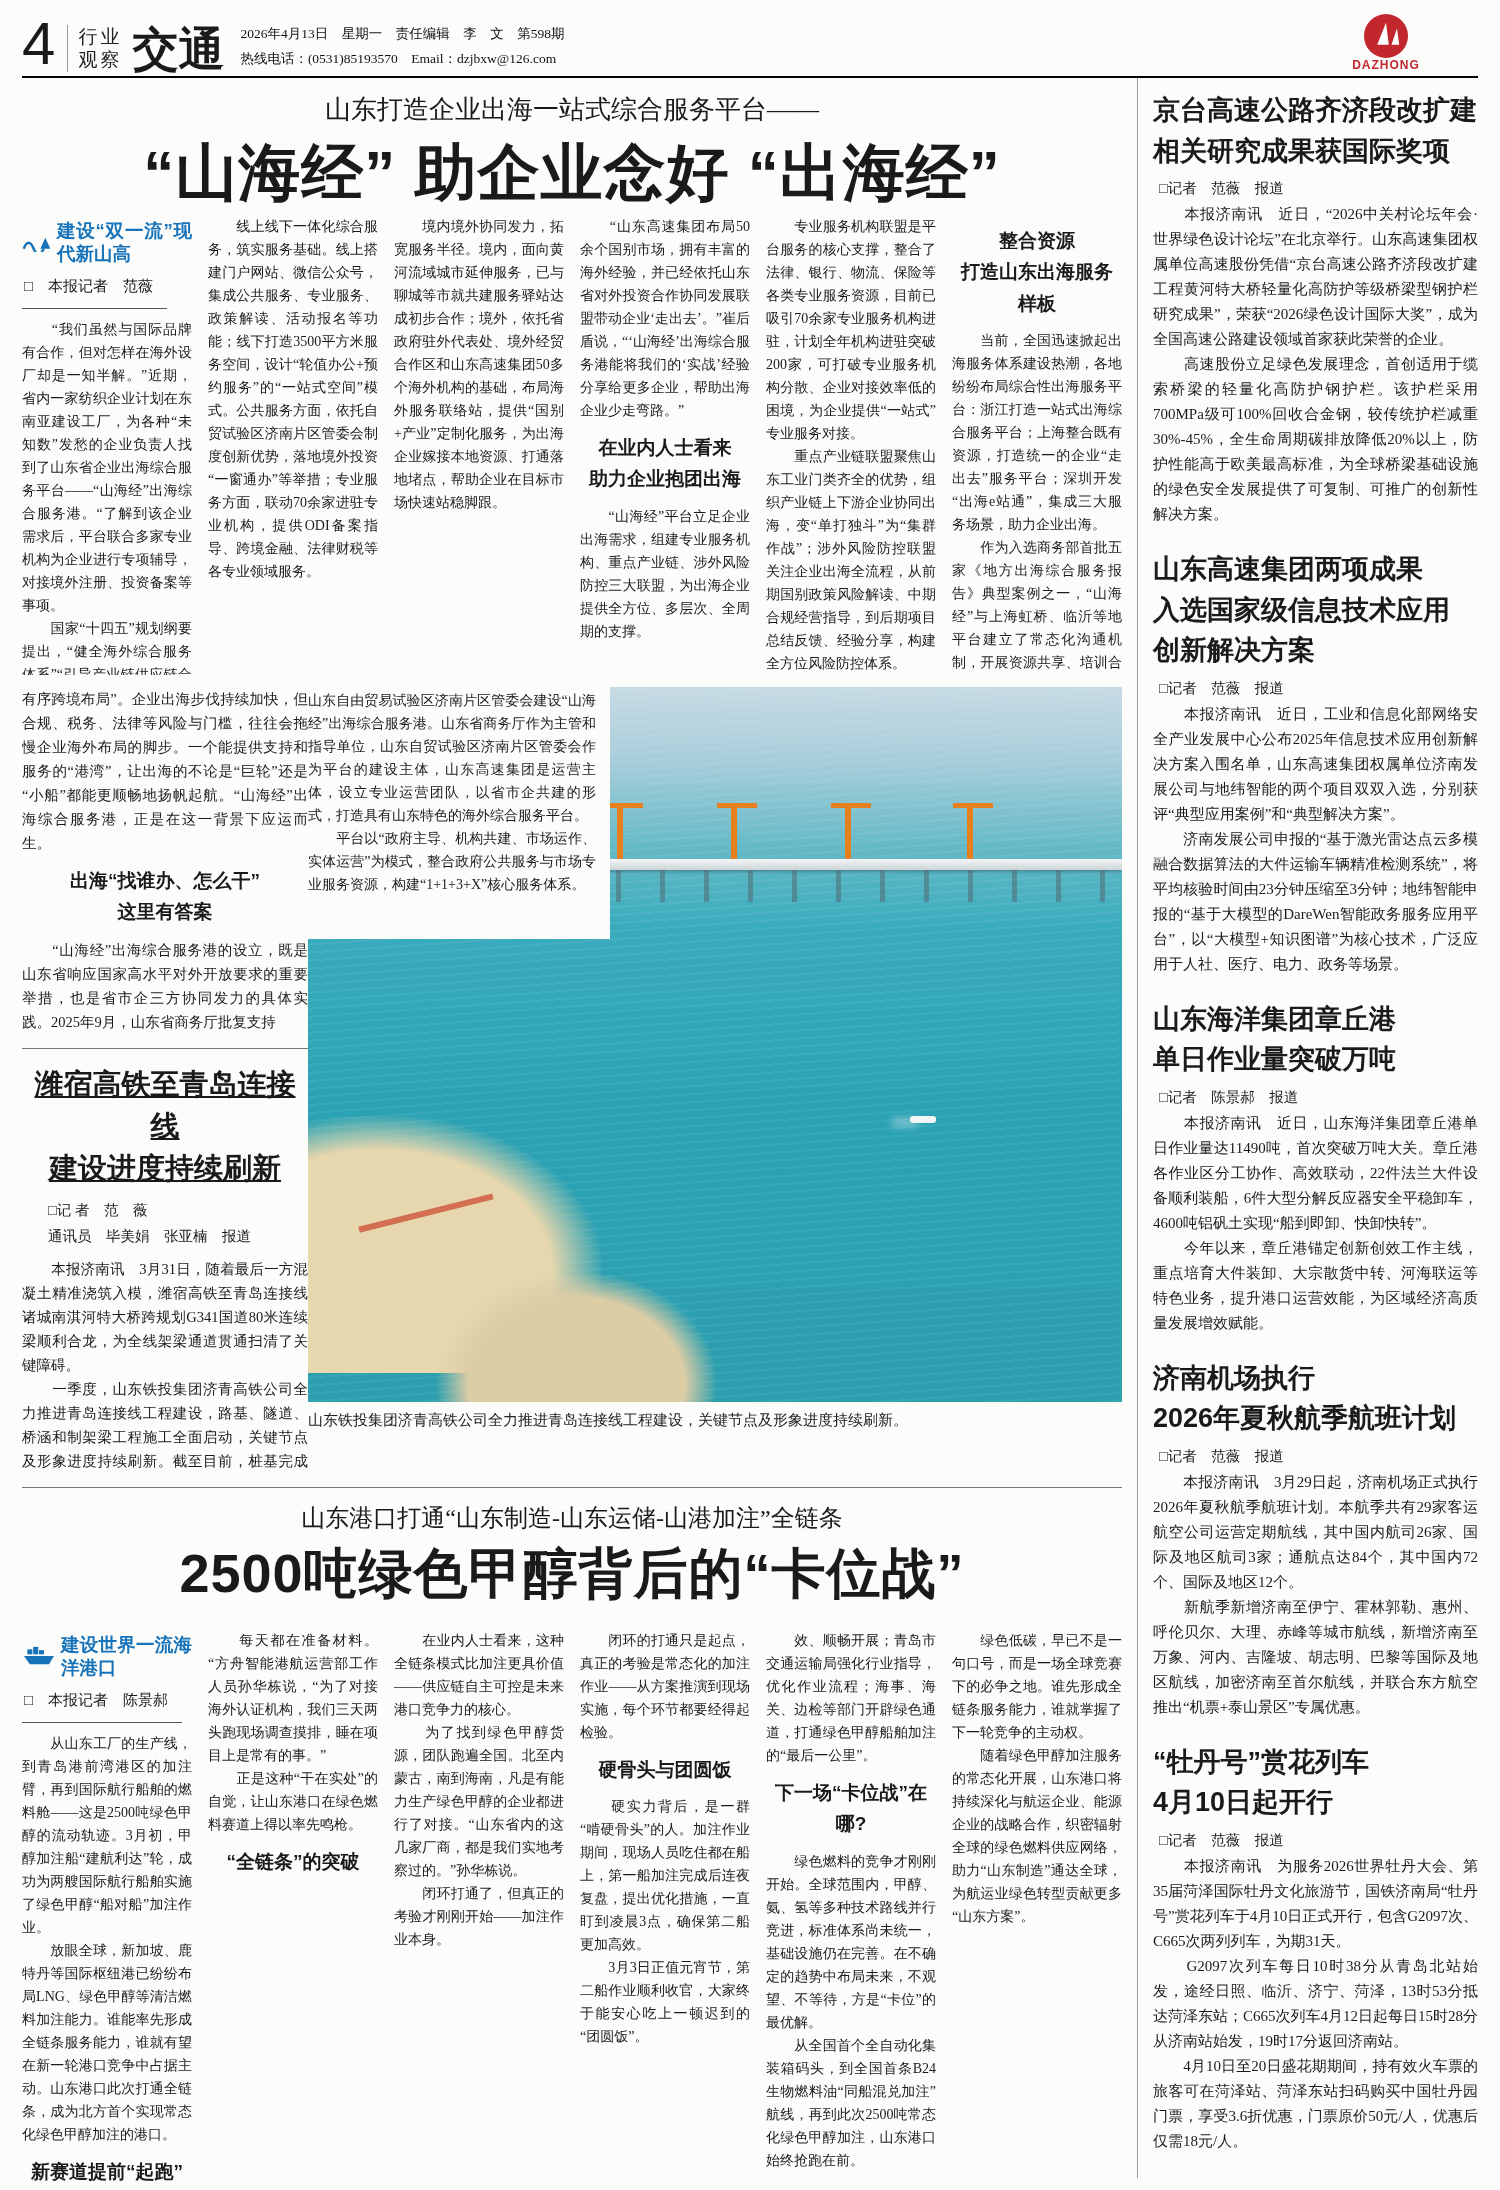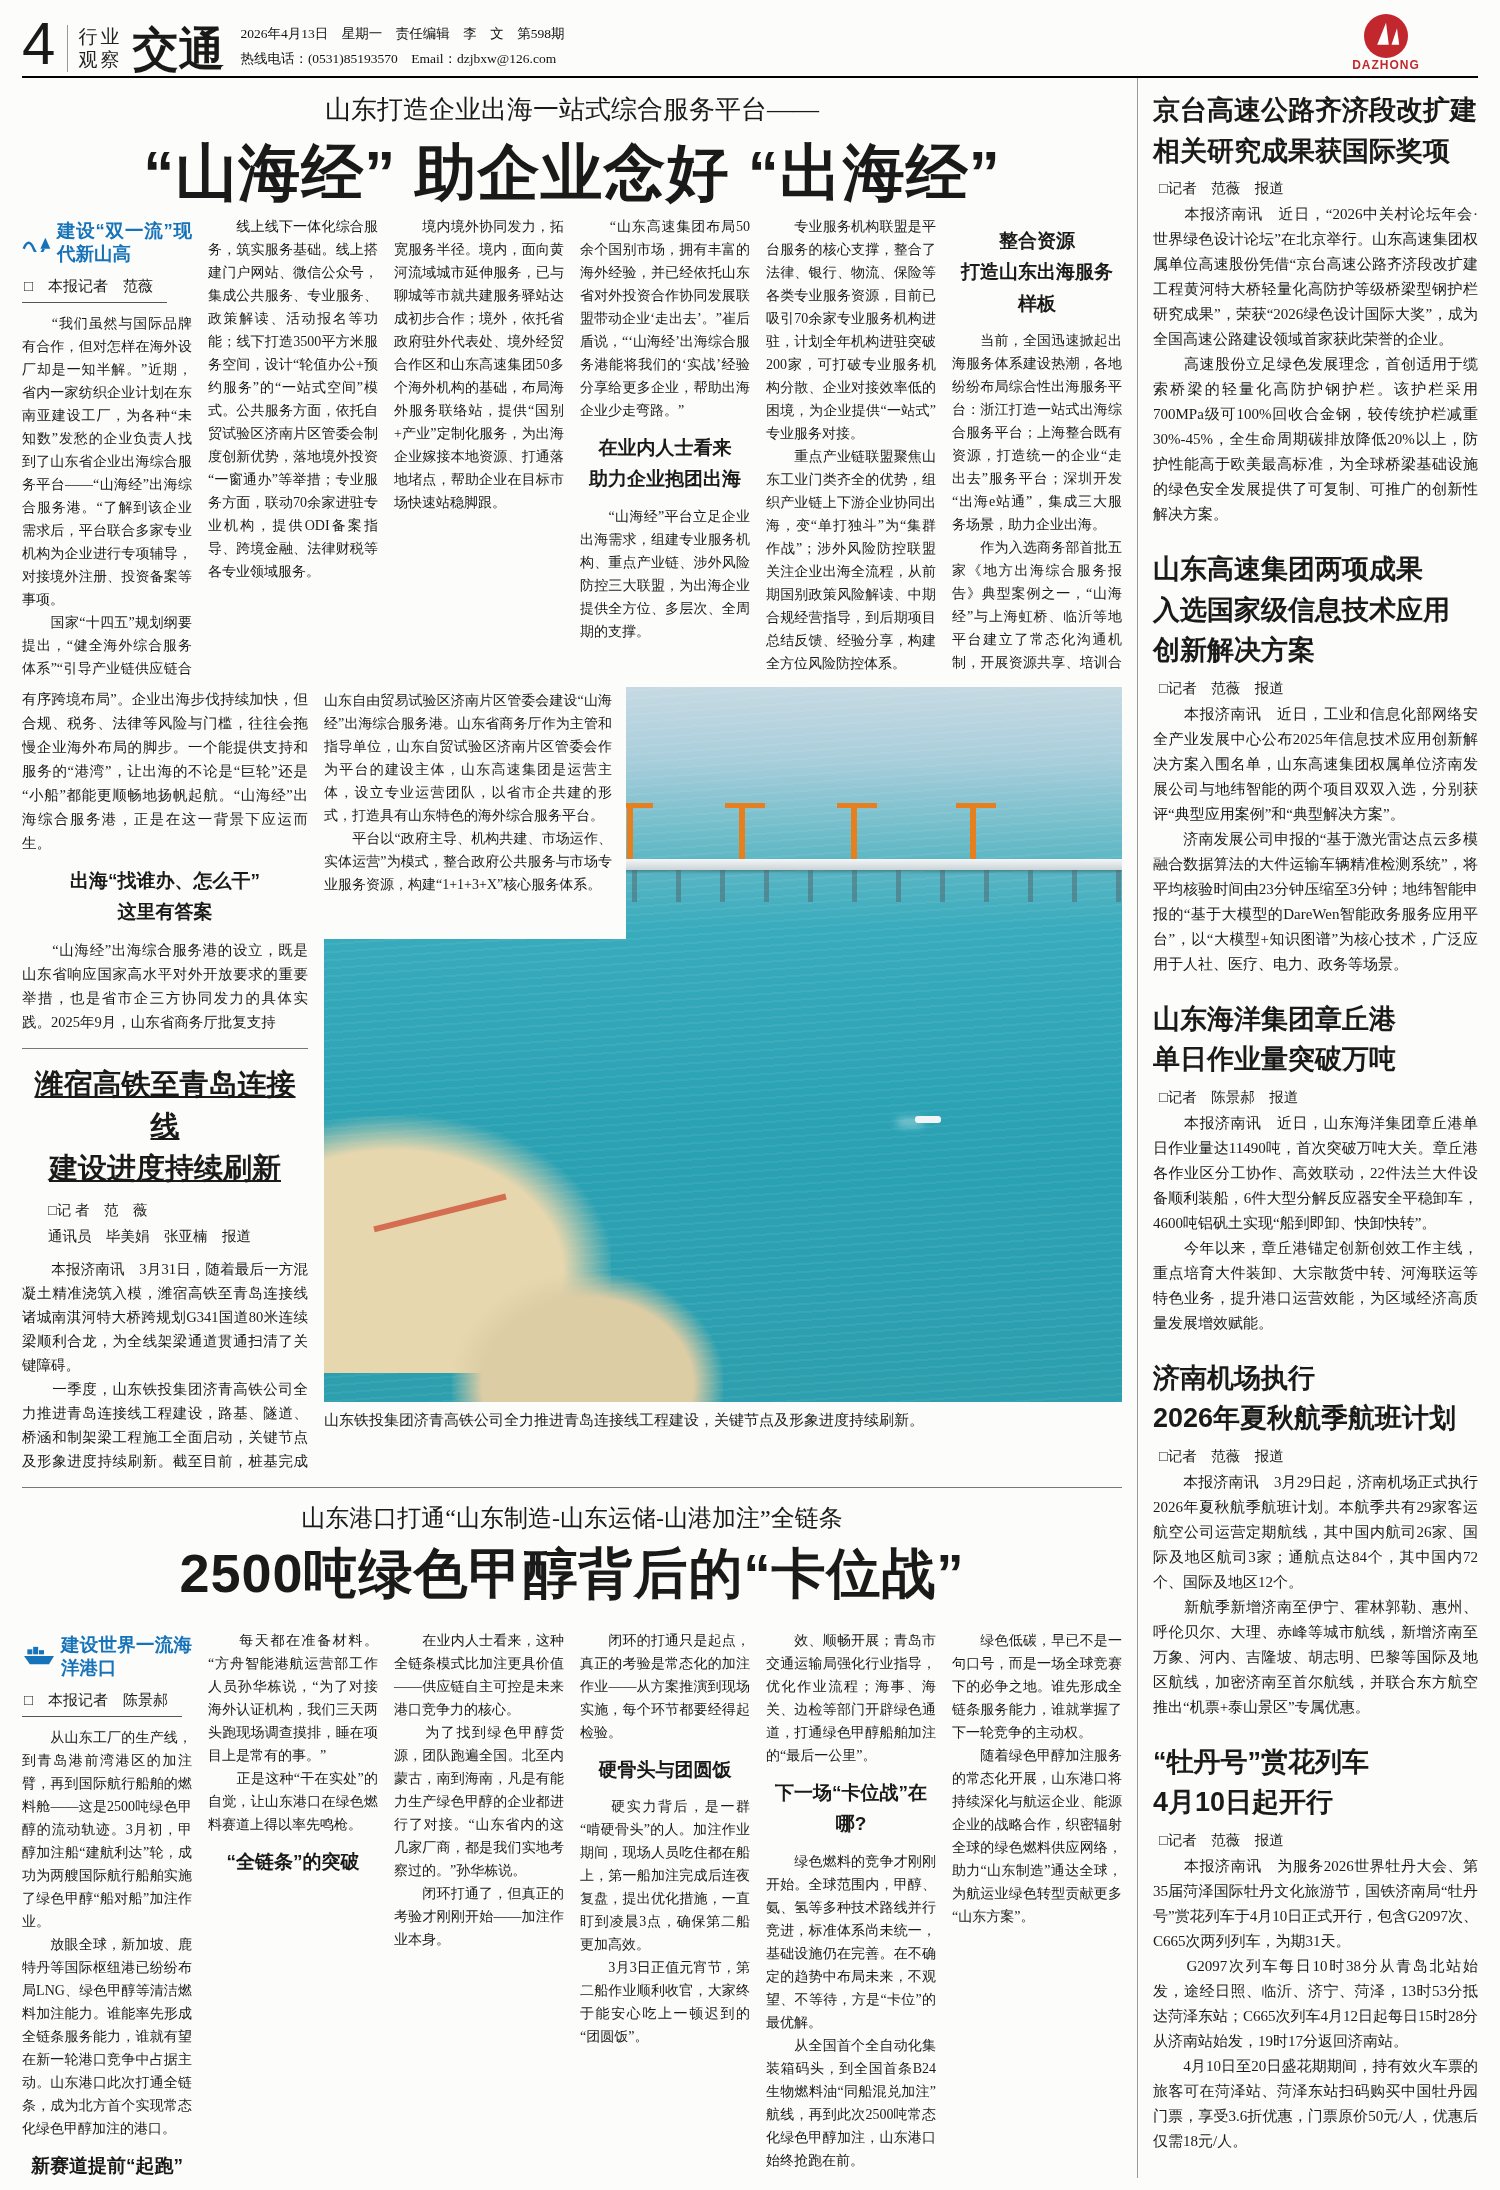--- a/index.html
+++ b/index.html
@@ -29,32 +29,32 @@
   
   .kicker{text-align:center;font-size:26px;margin:14px 0 4px;}
   .headline-xl{text-align:center;font-size:62px;font-weight:900;margin:6px 0 20px;letter-spacing:1px;font-family:"Liberation Sans",sans-serif;}
   .cols{display:flex;gap:16px;text-align:justify;overflow:hidden;}
   .cols-top{height:460px;}
   .cols .col{flex:1;font-size:14px;line-height:23px;min-width:0;}
   .flow{white-space:pre-line;text-align:justify;}
   .badge{display:flex;align-items:center;gap:5px;color:#1673b9;font-weight:700;
          font-size:18.5px;font-family:"Liberation Sans",sans-serif;margin:4px 0 10px;}
   .badge svg{flex:none;}
-  .byline{font-size:15px;border-bottom:1px solid #555;display:inline-block;padding:0 14px 4px 2px;margin-bottom:9px;}
+  .byline{font-size:15px;border-bottom:1px solid #555;display:inline-block;padding:0 14px 10px 2px;margin-bottom:9px;}
   .subhead{font-weight:700;text-align:center;font-size:19px;line-height:1.65;margin:10px 0;
            white-space:pre-line;font-family:"Liberation Sans",sans-serif;}
   
   .band{display:flex;margin-top:12px;height:790px;overflow:hidden;}
   .band-left{width:286px;flex:none;font-size:14.5px;line-height:24px;}
   .w-divider{border-top:1px solid #777;margin:14px 0 14px;}
   .w-headline{font-size:29px;font-weight:800;text-align:center;line-height:1.45;margin:4px 0 8px;
               white-space:pre-line;font-family:"Liberation Sans",sans-serif;text-decoration:underline;}
   .w-byline{font-size:14.5px;line-height:1.8;white-space:pre-line;padding-left:26px;margin-bottom:8px;}
   .w-body{font-size:14.5px;line-height:24px;}
-  .band-right{flex:1;margin-left:16px;min-width:0;font-family:Liberation Serif, serif;}
+  .band-right{flex:1;margin-left:0;min-width:0;font-family:Liberation Serif, serif;}
   .photo{position:relative;height:715px;overflow:hidden;
     background:linear-gradient(180deg,#c6dae3 0%,#a9cedb 10%,#67bac7 22%,#38abbc 34%,#2aa2b4 62%,#2d9fae 100%);}
   .ph-ripple{position:absolute;inset:0;background:repeating-linear-gradient(176deg,rgba(255,255,255,.06) 0 2px,transparent 2px 8px);}
   .ph-bridge{position:absolute;top:24%;left:0;right:0;height:11px;background:linear-gradient(#f4f6f7,#ccd4d7);box-shadow:0 2px 3px rgba(0,0,0,.25);}
   .ph-piers{position:absolute;top:calc(24% + 11px);left:0;right:0;height:32px;
     background:repeating-linear-gradient(90deg,rgba(80,100,106,.5) 0 5px,transparent 5px 44px);}
   .ph-crane{position:absolute;width:6px;height:56px;background:#e6801f;top:calc(24% - 56px);}
   .ph-crane::after{content:"";position:absolute;top:0;left:-14px;width:40px;height:5px;background:#e6801f;}
   .ph-crane.c1{left:38%;} .ph-crane.c2{left:52%;} .ph-crane.c3{left:66%;} .ph-crane.c4{left:81%;}
   .ph-sand{position:absolute;bottom:4%;left:-6%;width:42%;height:36%;

